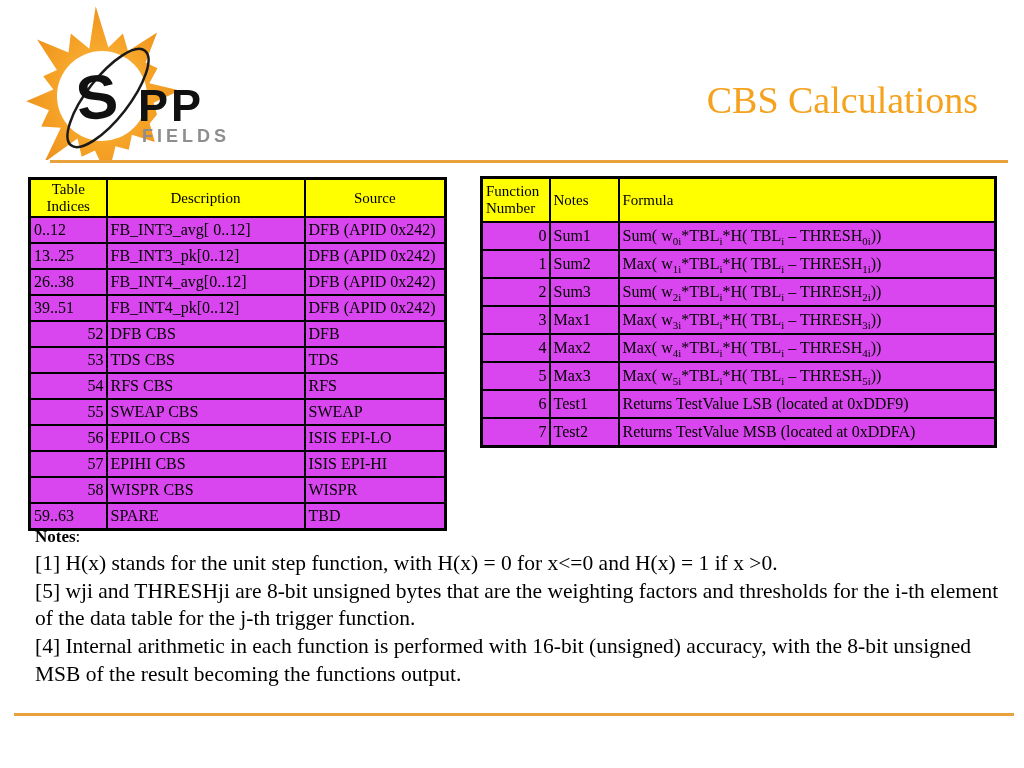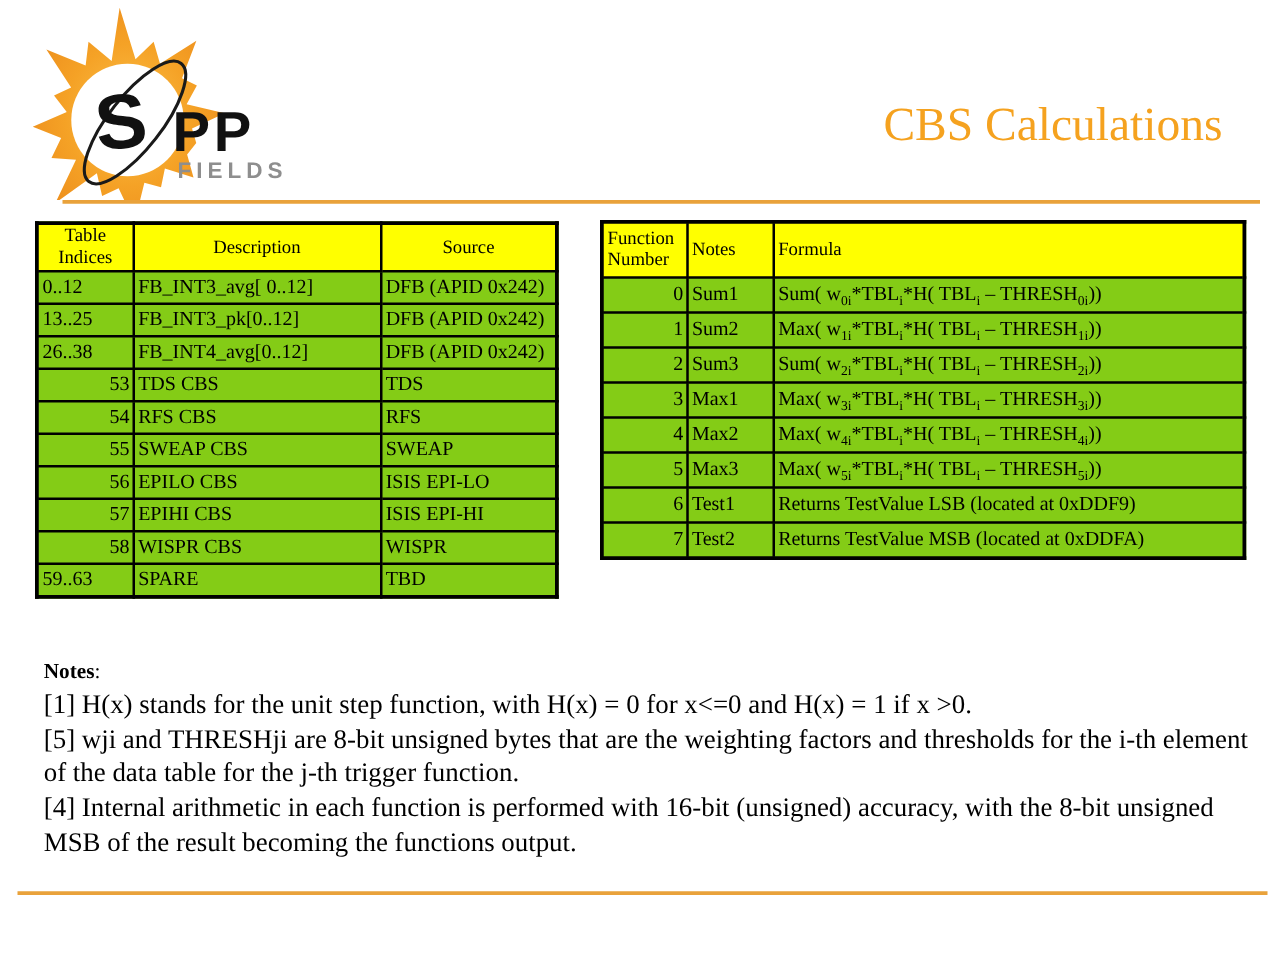--- a/index.html
+++ b/index.html
@@ -17,21 +17,21 @@
     position:absolute;top:80px;right:46px;
     font-size:38px;line-height:1.1;
     color:#F5A21F;
     font-family:"Liberation Serif","DejaVu Serif",serif;
   }
   .rule{position:absolute;height:3px;background:#E9A23B;}
   .rule.top{left:50px;top:160px;width:958px;}
   .rule.bottom{left:14px;top:713px;width:1000px;}
 
   
-  table{border-collapse:collapse;table-layout:fixed;position:absolute;background:#84cc16;}
+  table{border-collapse:collapse;table-layout:fixed;position:absolute;background:#d946ef;}
   table,th,td{border:2px solid #000;}
   table{border-width:3px;}
   th{
     background:#FFFF00;
     font-weight:normal;
     font-size:15px;
     padding:1px 3px;
     vertical-align:middle;
   }
   td{
@@ -111,20 +111,30 @@
       <tr>
           <td>13..25</td>
           <td>FB_INT3_pk[0..12]</td>
           <td>DFB (APID 0x242)</td>
         </tr>
       <tr>
           <td>26..38</td>
           <td>FB_INT4_avg[0..12]</td>
           <td>DFB (APID 0x242)</td>
         </tr>
+      <tr>
+          <td>39..51</td>
+          <td>FB_INT4_pk[0..12]</td>
+          <td>DFB (APID 0x242)</td>
+        </tr>
+      <tr class="num">
+          <td>52</td>
+          <td>DFB CBS</td>
+          <td>DFB</td>
+        </tr>
       <tr class="num">
           <td>53</td>
           <td>TDS CBS</td>
           <td>TDS</td>
         </tr>
       <tr class="num">
           <td>54</td>
           <td>RFS CBS</td>
           <td>RFS</td>
         </tr>

